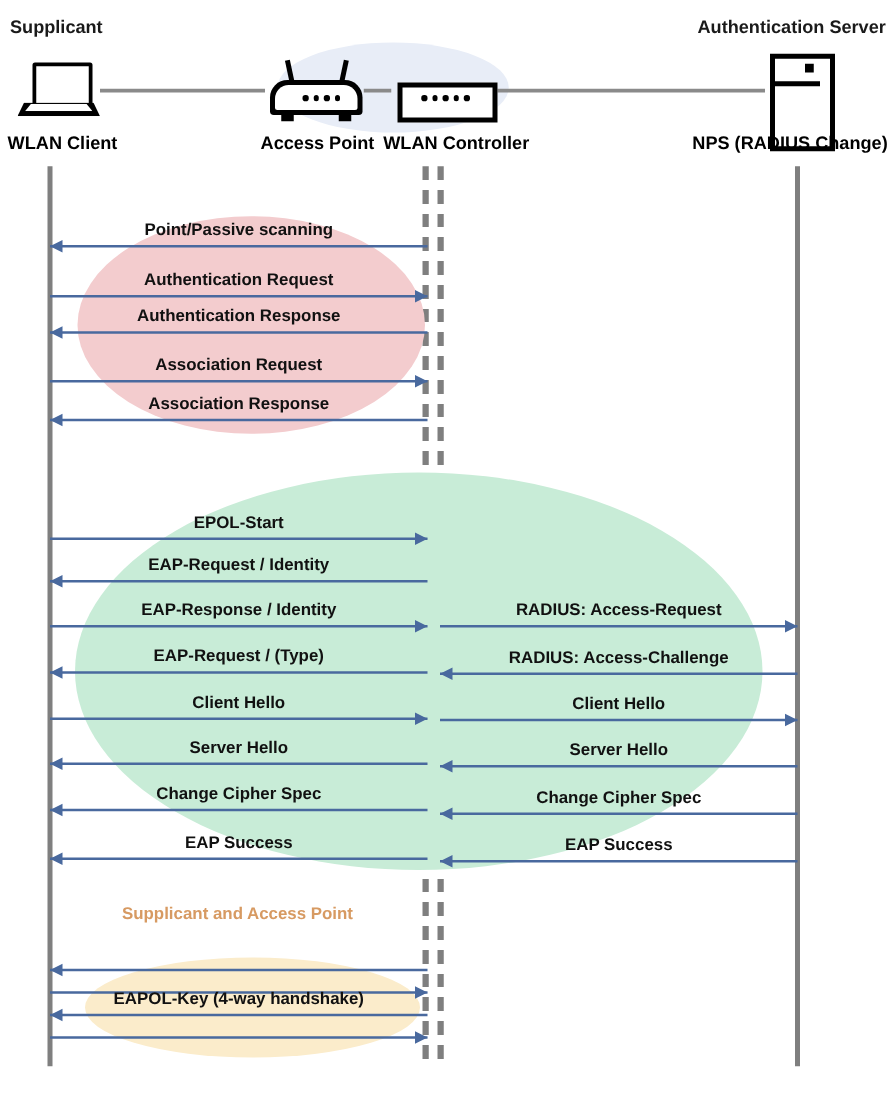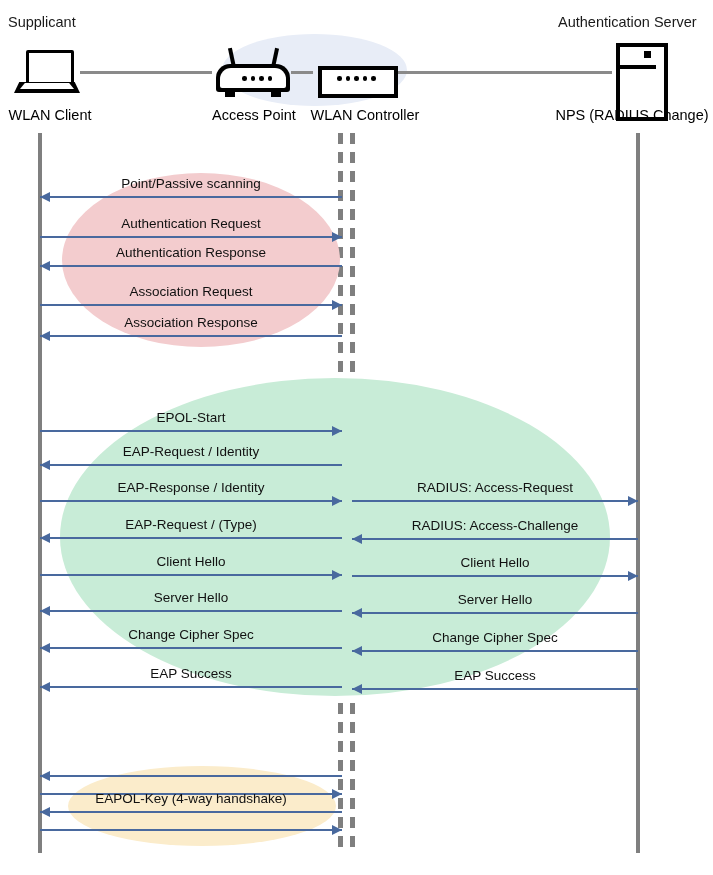--- a/index.html
+++ b/index.html
@@ -1,21 +1,21 @@
 <!DOCTYPE html>
 <html><head>
 <meta charset="utf-8">
 <style>
   html,body{margin:0;padding:0;background:#ffffff;}
   body{
     width:713px;height:875px;position:relative;overflow:hidden;
     font-family:"Liberation Sans","DejaVu Sans",sans-serif;
     color:#000;
   }
-  #stage{position:absolute;left:0;top:0;width:713px;height:875px;}
+  #stage{position:absolute;left:0;top:0;width:713px;height:875px;font-weight:bold;}
 
   
   .role-title{
     position:absolute;font-size:14.5px;color:#1a1a1a;white-space:nowrap;
     text-align:center;
   }
   .node-label{
     position:absolute;font-size:14.5px;color:#000000;white-space:nowrap;
     text-align:center;
   }
@@ -157,20 +157,21 @@
   <div class="lifeline" style="left:38px;top:133px;height:720px;"></div>
   <div class="lifeline-dashed" style="left:338px;top:133px;height:720px;"></div>
   <div class="lifeline-dashed" style="left:350px;top:133px;height:720px;"></div>
   <div class="lifeline" style="left:636px;top:133px;height:720px;"></div>
 
   <div class="phase-ellipse phase-pink" style="left:62px;top:173px;width:278px;height:174px;"></div>
   <div class="phase-ellipse phase-green" style="left:60px;top:378px;width:550px;height:318px;"></div>
   <div class="phase-ellipse phase-orange" style="left:68px;top:766px;width:268px;height:80px;"></div>
 
   <div class="phase-caption" style="left:40px;top:721px;width:300px;color:#d79a62;">
+    <div>Supplicant and Access Point</div>
   </div>
 
   <div id="msg-layer">
       <div style="position: absolute;">
         <div class="msg-line" style="left: 40px; top: 196px; width: 302px;"></div>
         <div class="arrow-head arrow-left" style="top: 191.5px; left: 40px;"></div>
         <div class="msg-label" style="left: 40px; width: 302px; top: 176px;">Point/Passive scanning</div>
       </div>
       <div style="position: absolute;">
         <div class="msg-line" style="left: 40px; top: 236px; width: 302px;"></div>

